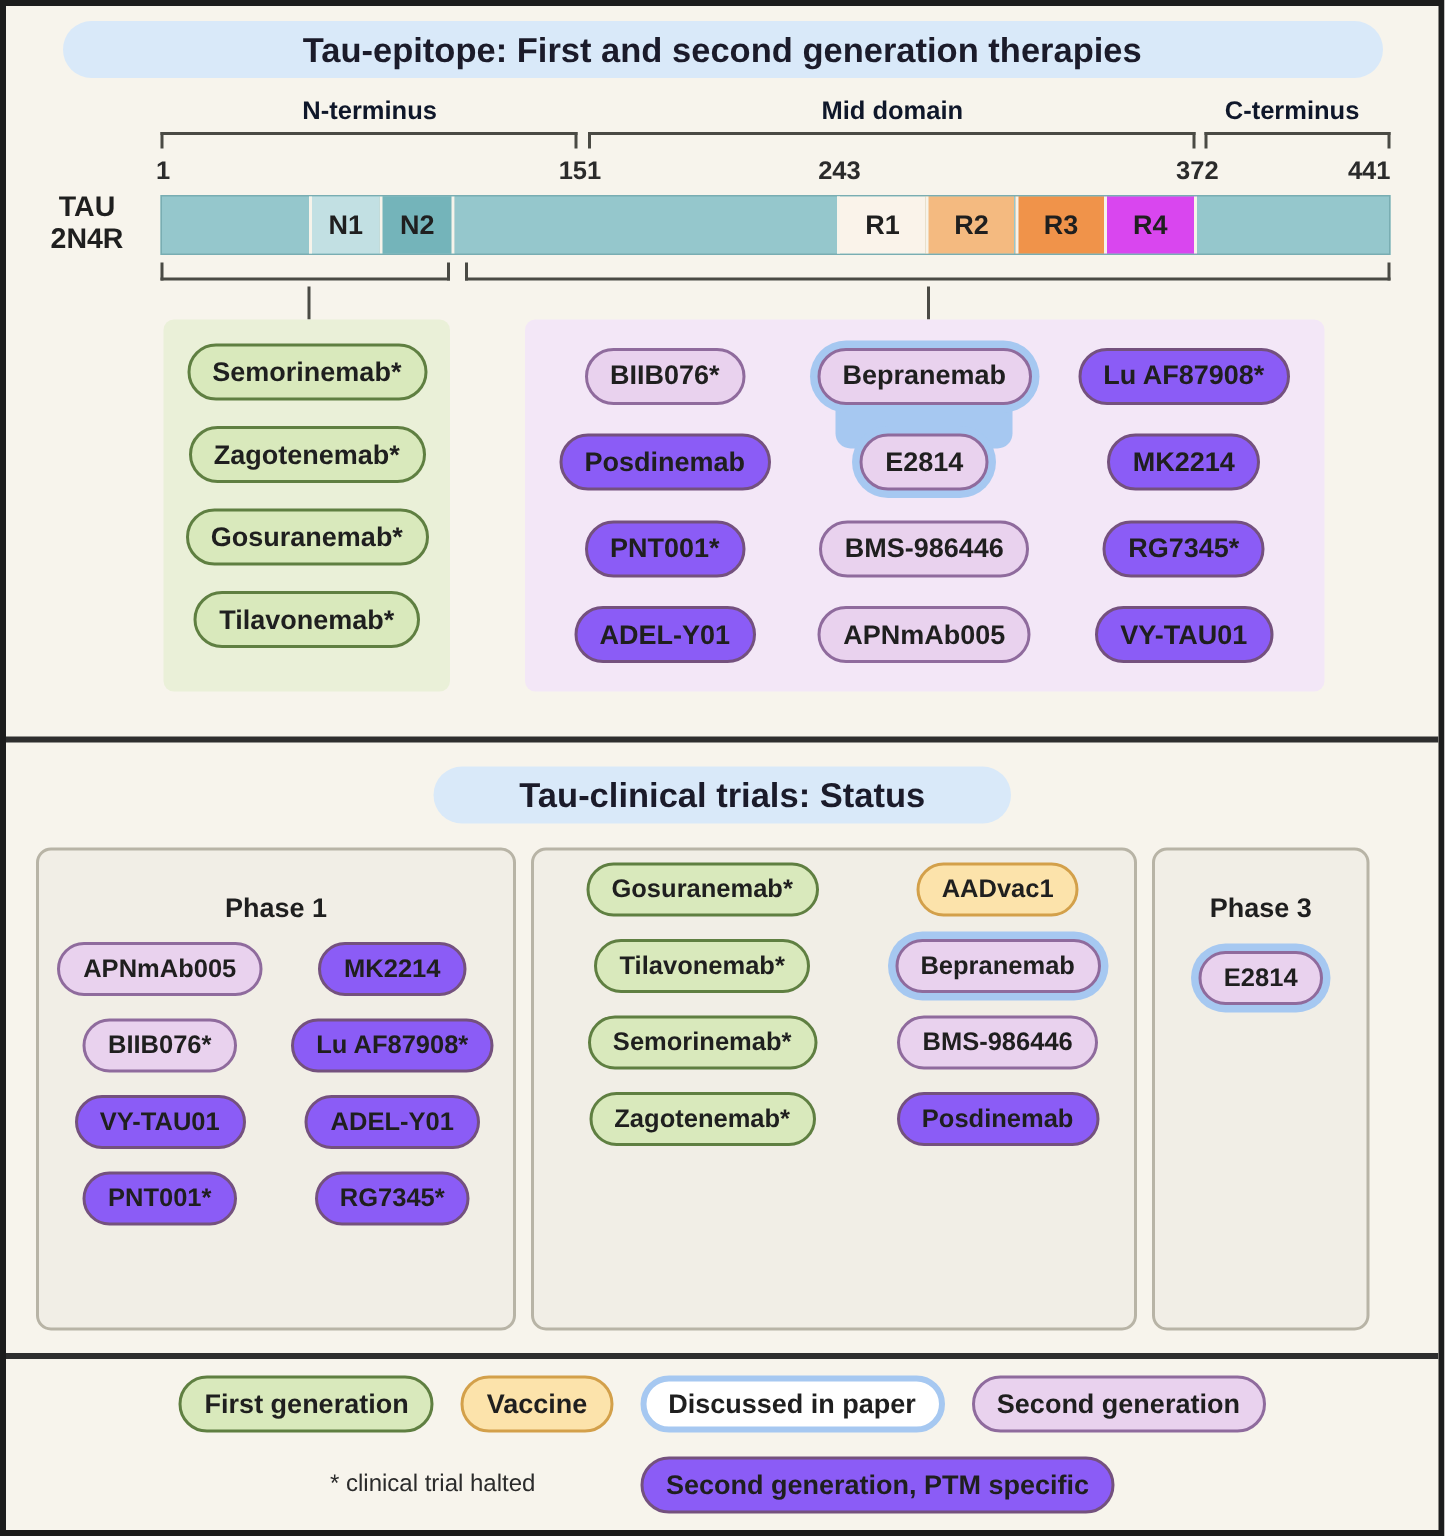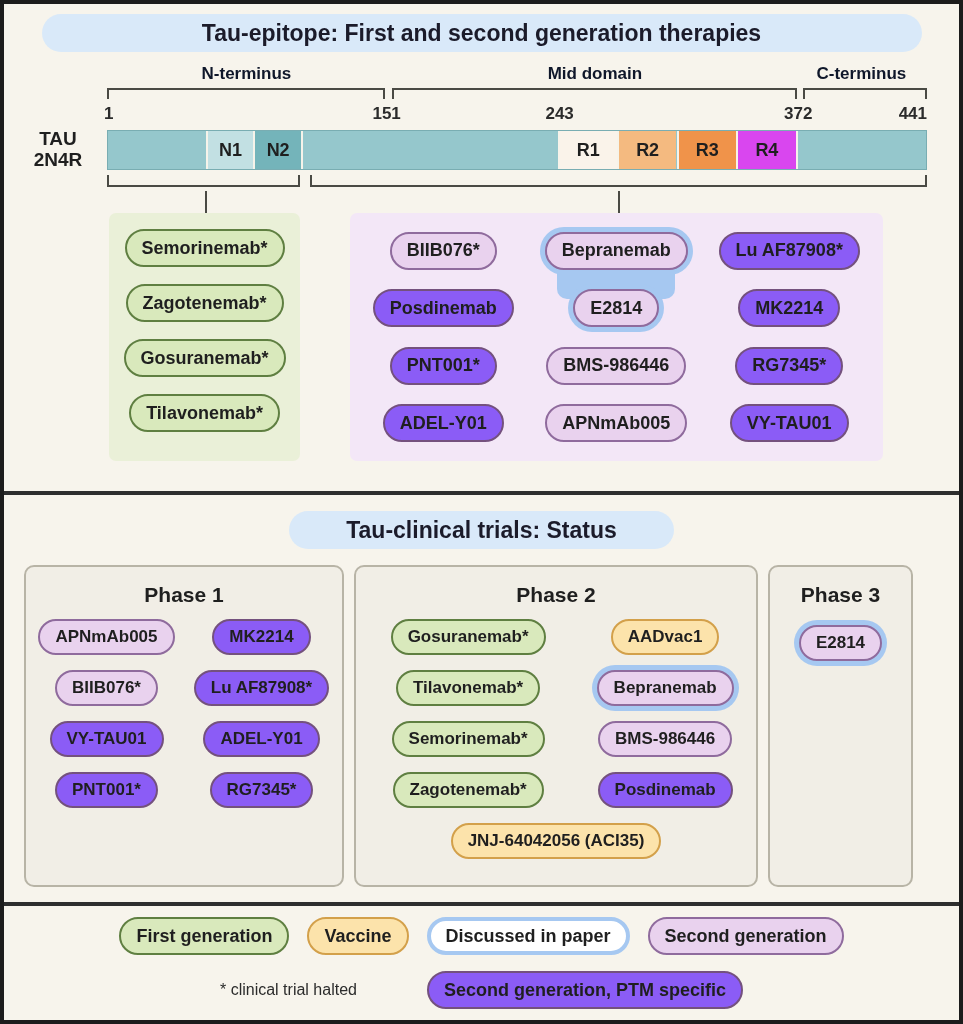--- a/index.html
+++ b/index.html
@@ -74,21 +74,21 @@
 
   
   .sec-trials{flex:0 0 407px;}
   .trials-title{width:385px;margin:16px auto 0;}
   .phase-row{display:flex;gap:10px;margin:16px 20px 0;align-items:stretch;}
   .phase-box{background:#f1eee6;border:2px solid #b8b4a6;border-radius:10px;box-sizing:border-box;
     height:322px;padding:8px 6px;}
   .phase-1{width:320px;}
   .phase-2{width:404px;}
   .phase-3{width:145px;}
-  .phase-title{text-align:center;font-weight:bold;font-size:21px;color:#1f1f1f;margin:8px 0 12px;}
+  .phase-title{text-align:center;font-weight:bold;font-size:18px;color:#1f1f1f;margin:20px 0 12px;}
   .phase-pills{display:grid;grid-template-columns:1fr 1fr;row-gap:15px;column-gap:6px;justify-items:center;}
   .phase-2 .phase-pills{grid-template-columns:1.25fr 1fr;}
   .phase-3 .phase-pills{grid-template-columns:1fr;justify-items:center;padding-top:6px;}
   .phase-pills .pill{height:36px;font-size:17px;}
 
   
   .sec-legend{flex:1 1 auto;display:flex;flex-direction:column;justify-content:center;gap:16px;padding:6px 0;text-align:center;}
   .legend-row1{display:flex;justify-content:center;gap:18px;align-items:center;}
   .legend-row2{display:flex;justify-content:center;gap:70px;align-items:center;}
   .halted-note{font-size:16px;color:#2b2b2b;}
@@ -184,31 +184,29 @@
             <div class="pill pill-ptm">MK2214</div>
             <div class="pill pill-second">BIIB076*</div>
             <div class="pill pill-ptm">Lu AF87908*</div>
             <div class="pill pill-ptm">VY-TAU01</div>
             <div class="pill pill-ptm">ADEL-Y01</div>
             <div class="pill pill-ptm">PNT001*</div>
             <div class="pill pill-ptm">RG7345*</div>
           </div>
       </div>
       <div class="phase-box phase-2">
-        <div class="phase-title">Phase 2</div>
         <div class="phase-pills">
             <div class="pill pill-first">Gosuranemab*</div>
             <div class="pill pill-vaccine">AADvac1</div>
             <div class="pill pill-first">Tilavonemab*</div>
             <div class="pill pill-second ring">Bepranemab</div>
             <div class="pill pill-first">Semorinemab*</div>
             <div class="pill pill-second">BMS-986446</div>
             <div class="pill pill-first">Zagotenemab*</div>
             <div class="pill pill-ptm">Posdinemab</div>
-            <div class="pill pill-vaccine" style="grid-column: 1 / -1;">JNJ-64042056 (ACI35)</div>
           </div>
       </div>
       <div class="phase-box phase-3">
         <div class="phase-title">Phase 3</div>
         <div class="phase-pills">
             <div class="pill pill-second ring">E2814</div>
           </div>
       </div>
     </div>
   </div>

